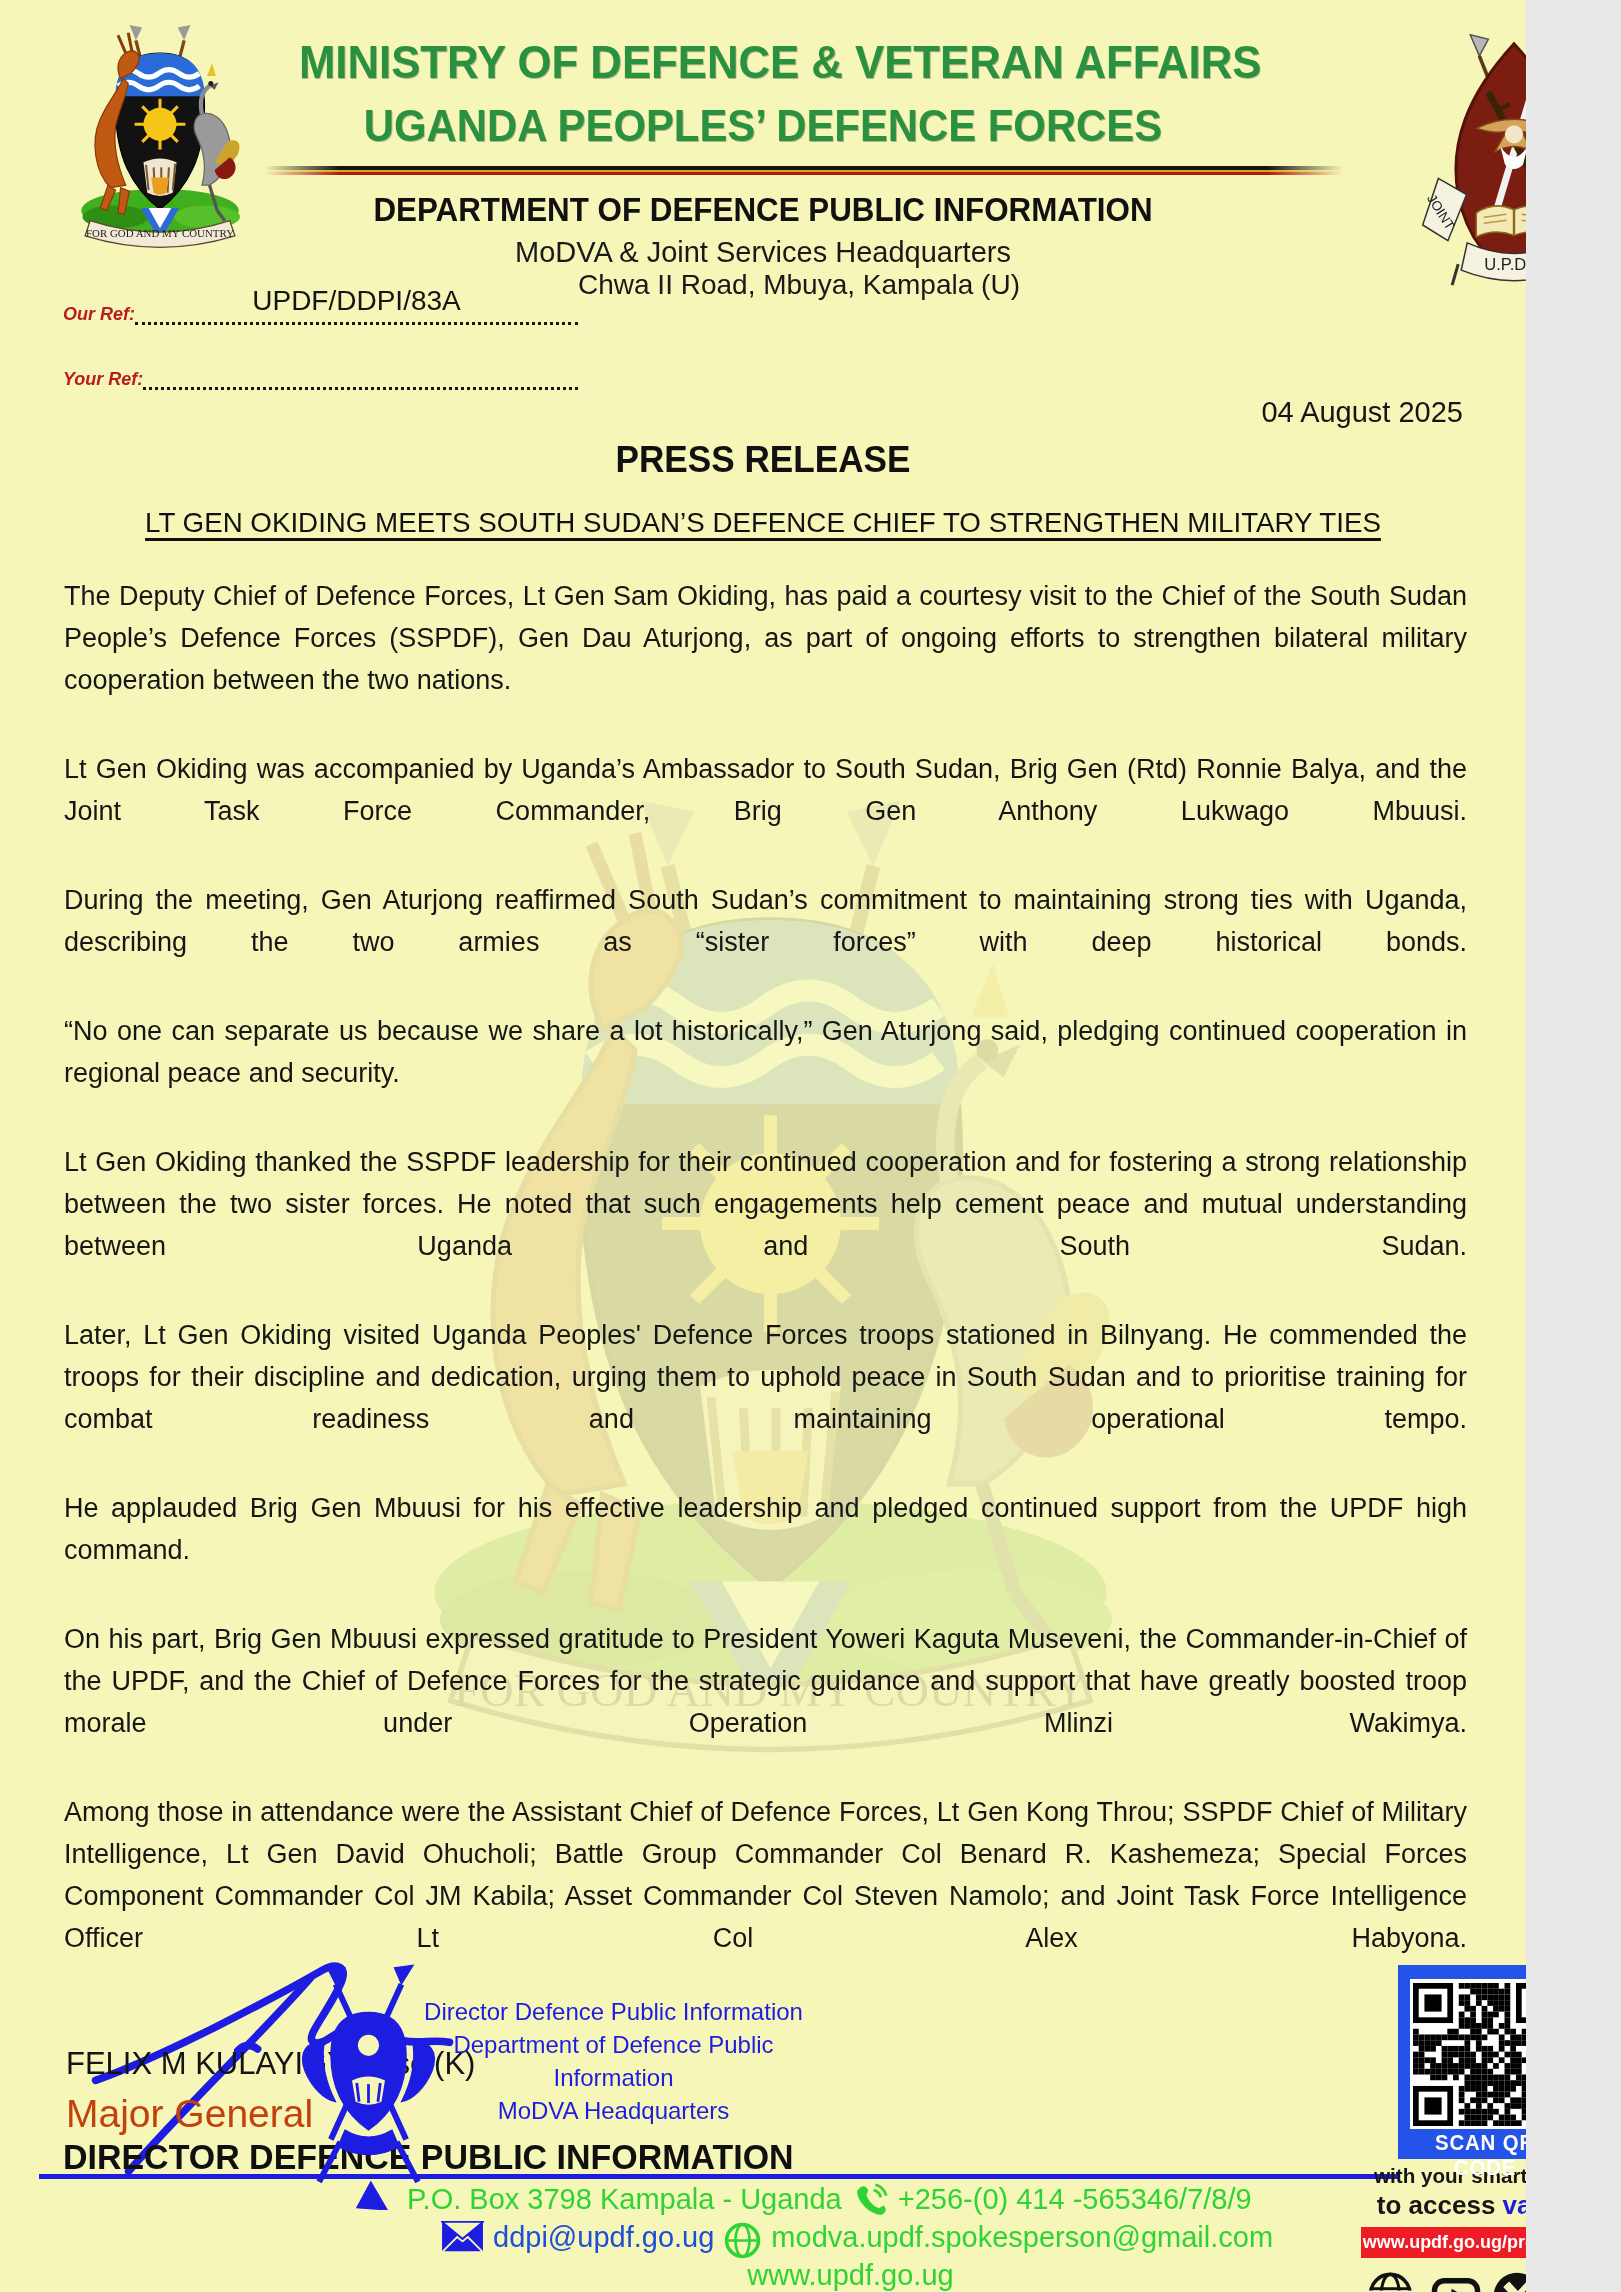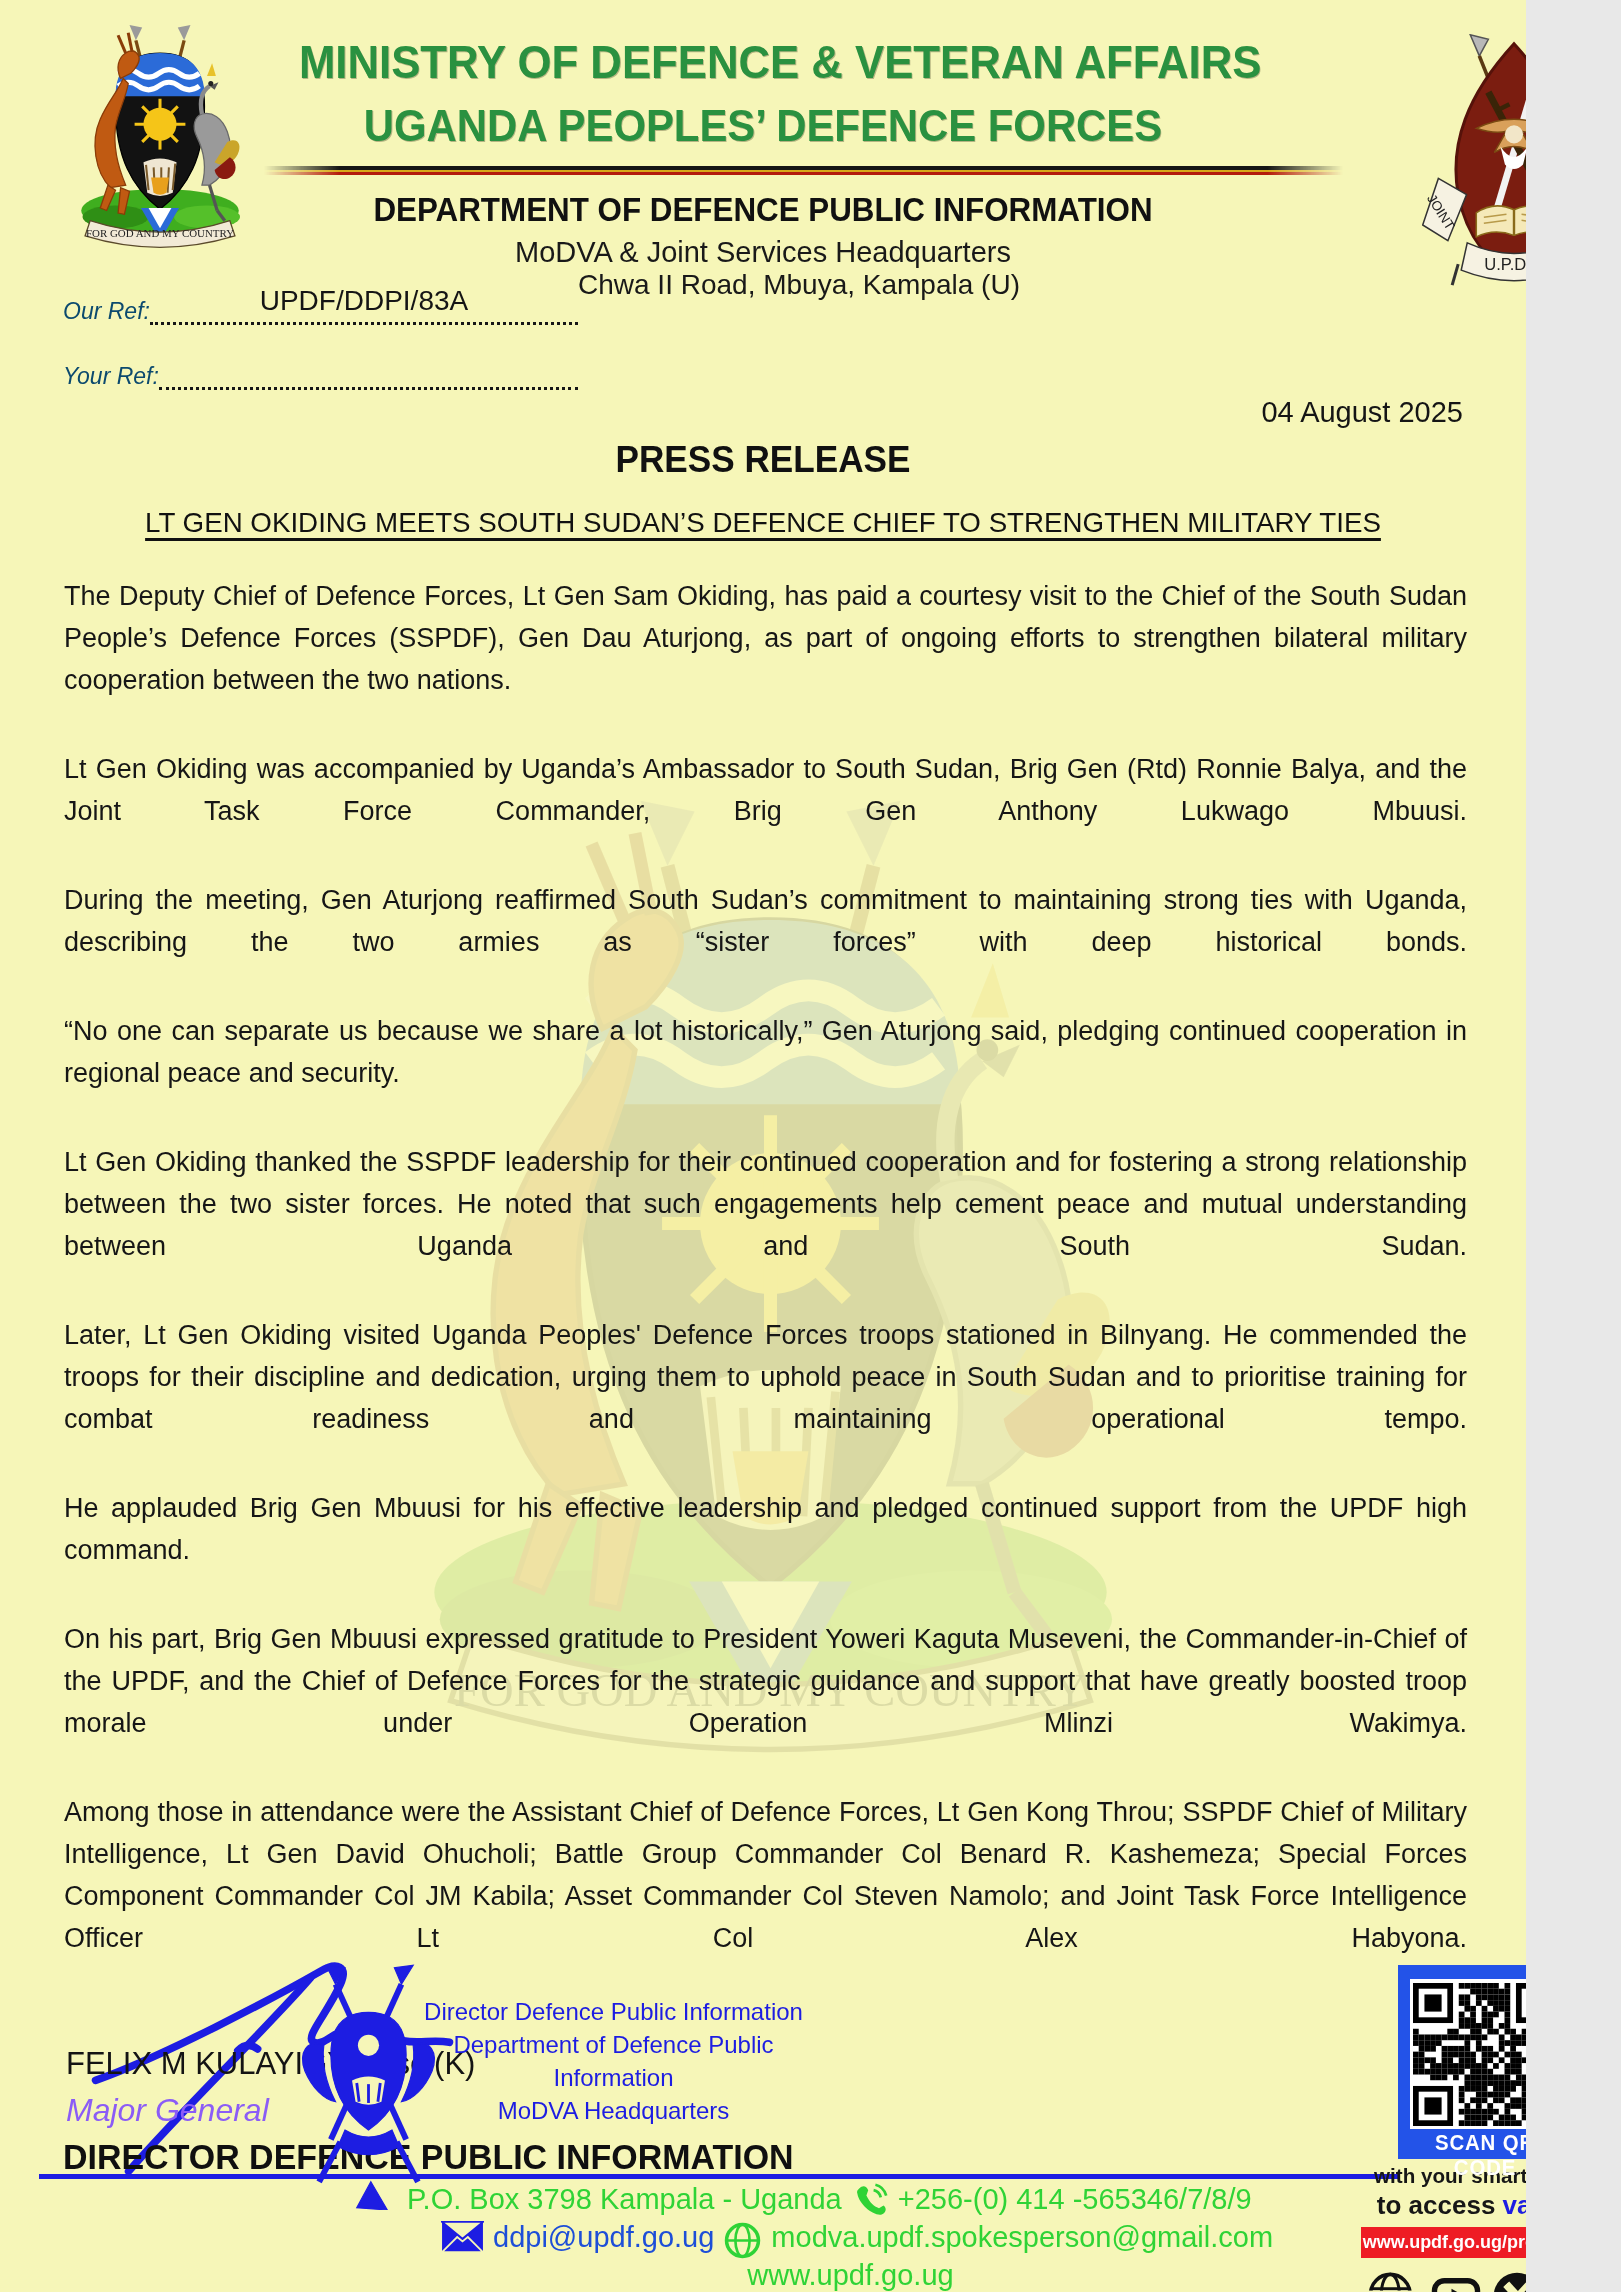--- a/index.html
+++ b/index.html
@@ -21,41 +21,41 @@
     background:linear-gradient(to bottom,#151515 0 40%,#d8a718 40% 68%,#b31a0c 68% 100%);
     -webkit-mask-image:linear-gradient(90deg,transparent 0,#000 7%,#000 93%,transparent 100%);
     mask-image:linear-gradient(90deg,transparent 0,#000 7%,#000 93%,transparent 100%);}
   .t-dept{font-size:33px;font-weight:bold;color:#111;margin-top:16px;
     transform:scaleX(.95);transform-origin:center;white-space:nowrap;}
   .t-hq{font-size:29px;color:#191919;margin-top:7.2px;white-space:nowrap;}
   .t-address{position:absolute;left:578px;top:269px;font-size:28px;color:#191919;white-space:nowrap;}
   
   .refs{position:absolute;left:63px;top:273px;width:515px;}
   .ref-line{position:relative;display:flex;align-items:flex-end;height:52px;}
-  .ref-label{font-size:23px;font-style:italic;font-weight:400;color:#0c4a6e;white-space:nowrap;}
+  .ref-label{font-size:18px;font-style:italic;font-weight:700;color:#b91c1c;white-space:nowrap;}
   .ref-dots{flex:1;border-bottom:3.6px dotted #161616;height:100%;position:relative;}
   .ref-value{position:absolute;left:0;right:0;bottom:5.4px;text-align:center;
     font-size:28px;color:#151515;white-space:nowrap;}
   .ref-gap{height:12.5px;}
   
   .date{position:absolute;right:63px;top:396px;font-size:29px;color:#151515;}
   .press-title{position:absolute;left:0;width:100%;top:439px;text-align:center;
     font-size:37px;font-weight:bold;color:#111;transform:scaleX(.95);}
   .headline{position:absolute;left:63px;right:63px;top:507px;text-align:center;
     font-size:28px;color:#111;white-space:nowrap;transform:scaleX(.99);transform-origin:center;
     text-decoration:underline;text-decoration-thickness:2.7px;text-underline-offset:6.3px;}
   
   .body-text{position:absolute;left:64px;right:59px;top:575px;}
   .body-text p{margin:0 0 47px 0;font-size:27px;line-height:42px;text-align:justify;color:#161616;}
   .body-text p.jl{text-align-last:justify;}
   
   .watermark{position:absolute;left:296px;top:779px;width:949px;height:1003px;opacity:.12;}
   
   .sig-name{position:absolute;left:66px;top:2046px;font-size:31px;color:#141414;}
-  .sig-rank{position:absolute;left:66px;top:2092px;font-size:32px;color:#8b5cf6;font-style:italic;}
+  .sig-rank{position:absolute;left:66px;top:2092px;font-size:39px;color:#c2410c;}
   .sig-dir{position:absolute;left:63px;top:2137px;font-size:35px;font-weight:bold;color:#101010;
     transform:scaleX(.97);transform-origin:left;white-space:nowrap;}
   .sig-svg{position:absolute;left:79px;top:1951px;width:430px;height:224px;}
   .stamp-emblem{position:absolute;left:262px;top:1963px;width:213px;height:247px;}
   .stamp-text{position:absolute;left:385px;top:1995px;width:457px;text-align:center;
     font-size:24px;line-height:33px;color:#1d1de2;white-space:pre-line;}
   .footer-divider{position:absolute;left:39px;top:2174px;width:1360px;height:5.4px;background:#1d1de2;}
   
   .f-row{position:absolute;font-size:29px;color:#2fd336;white-space:nowrap;display:flex;align-items:flex-start;gap:9px;}
   .f1{left:407px;top:2183px;}

